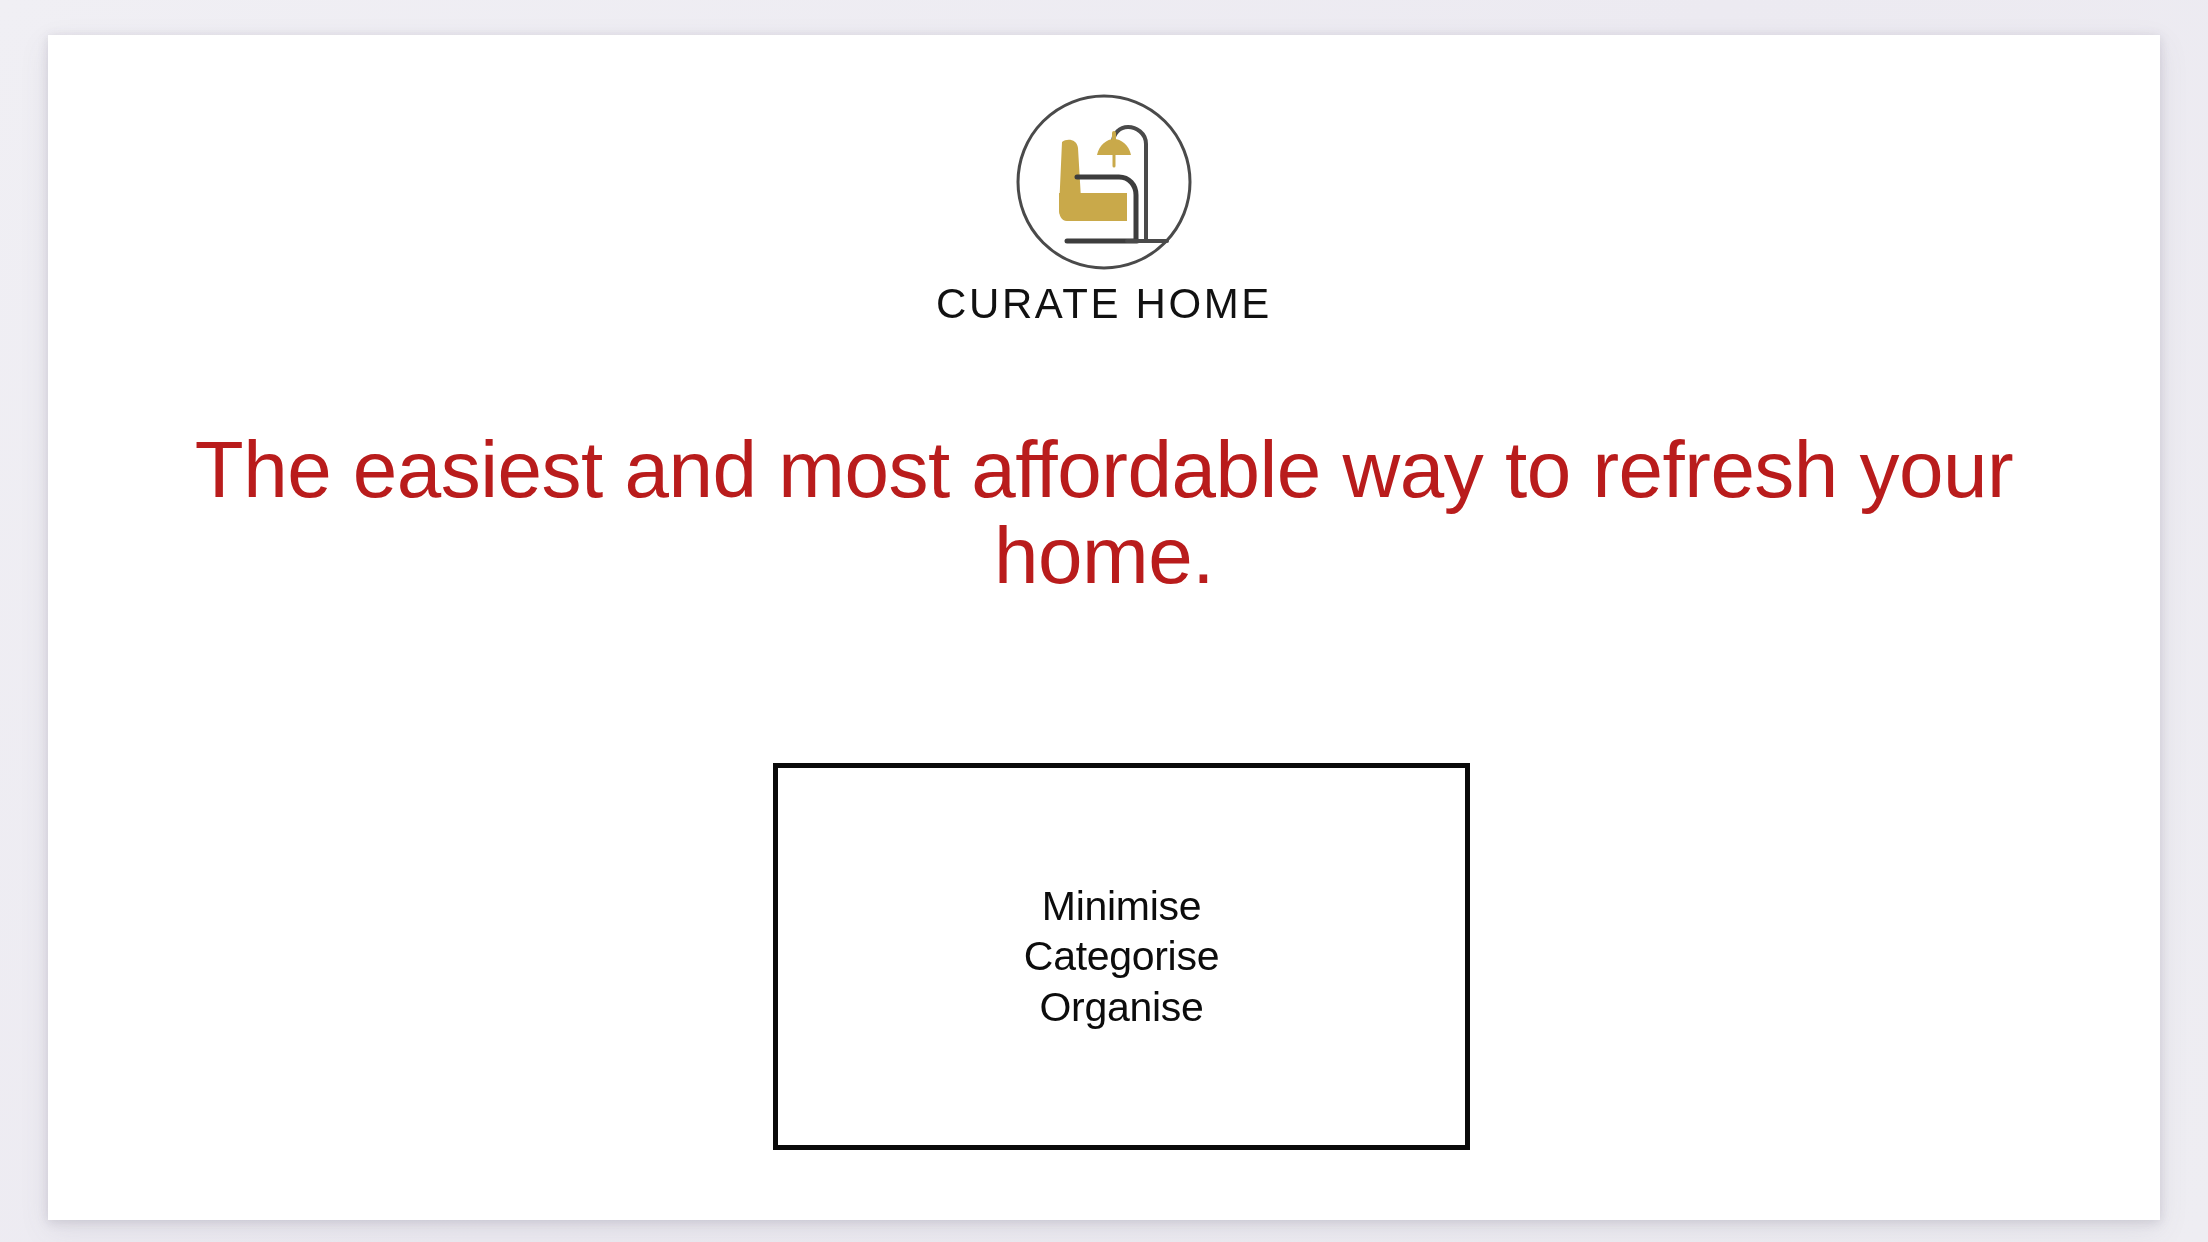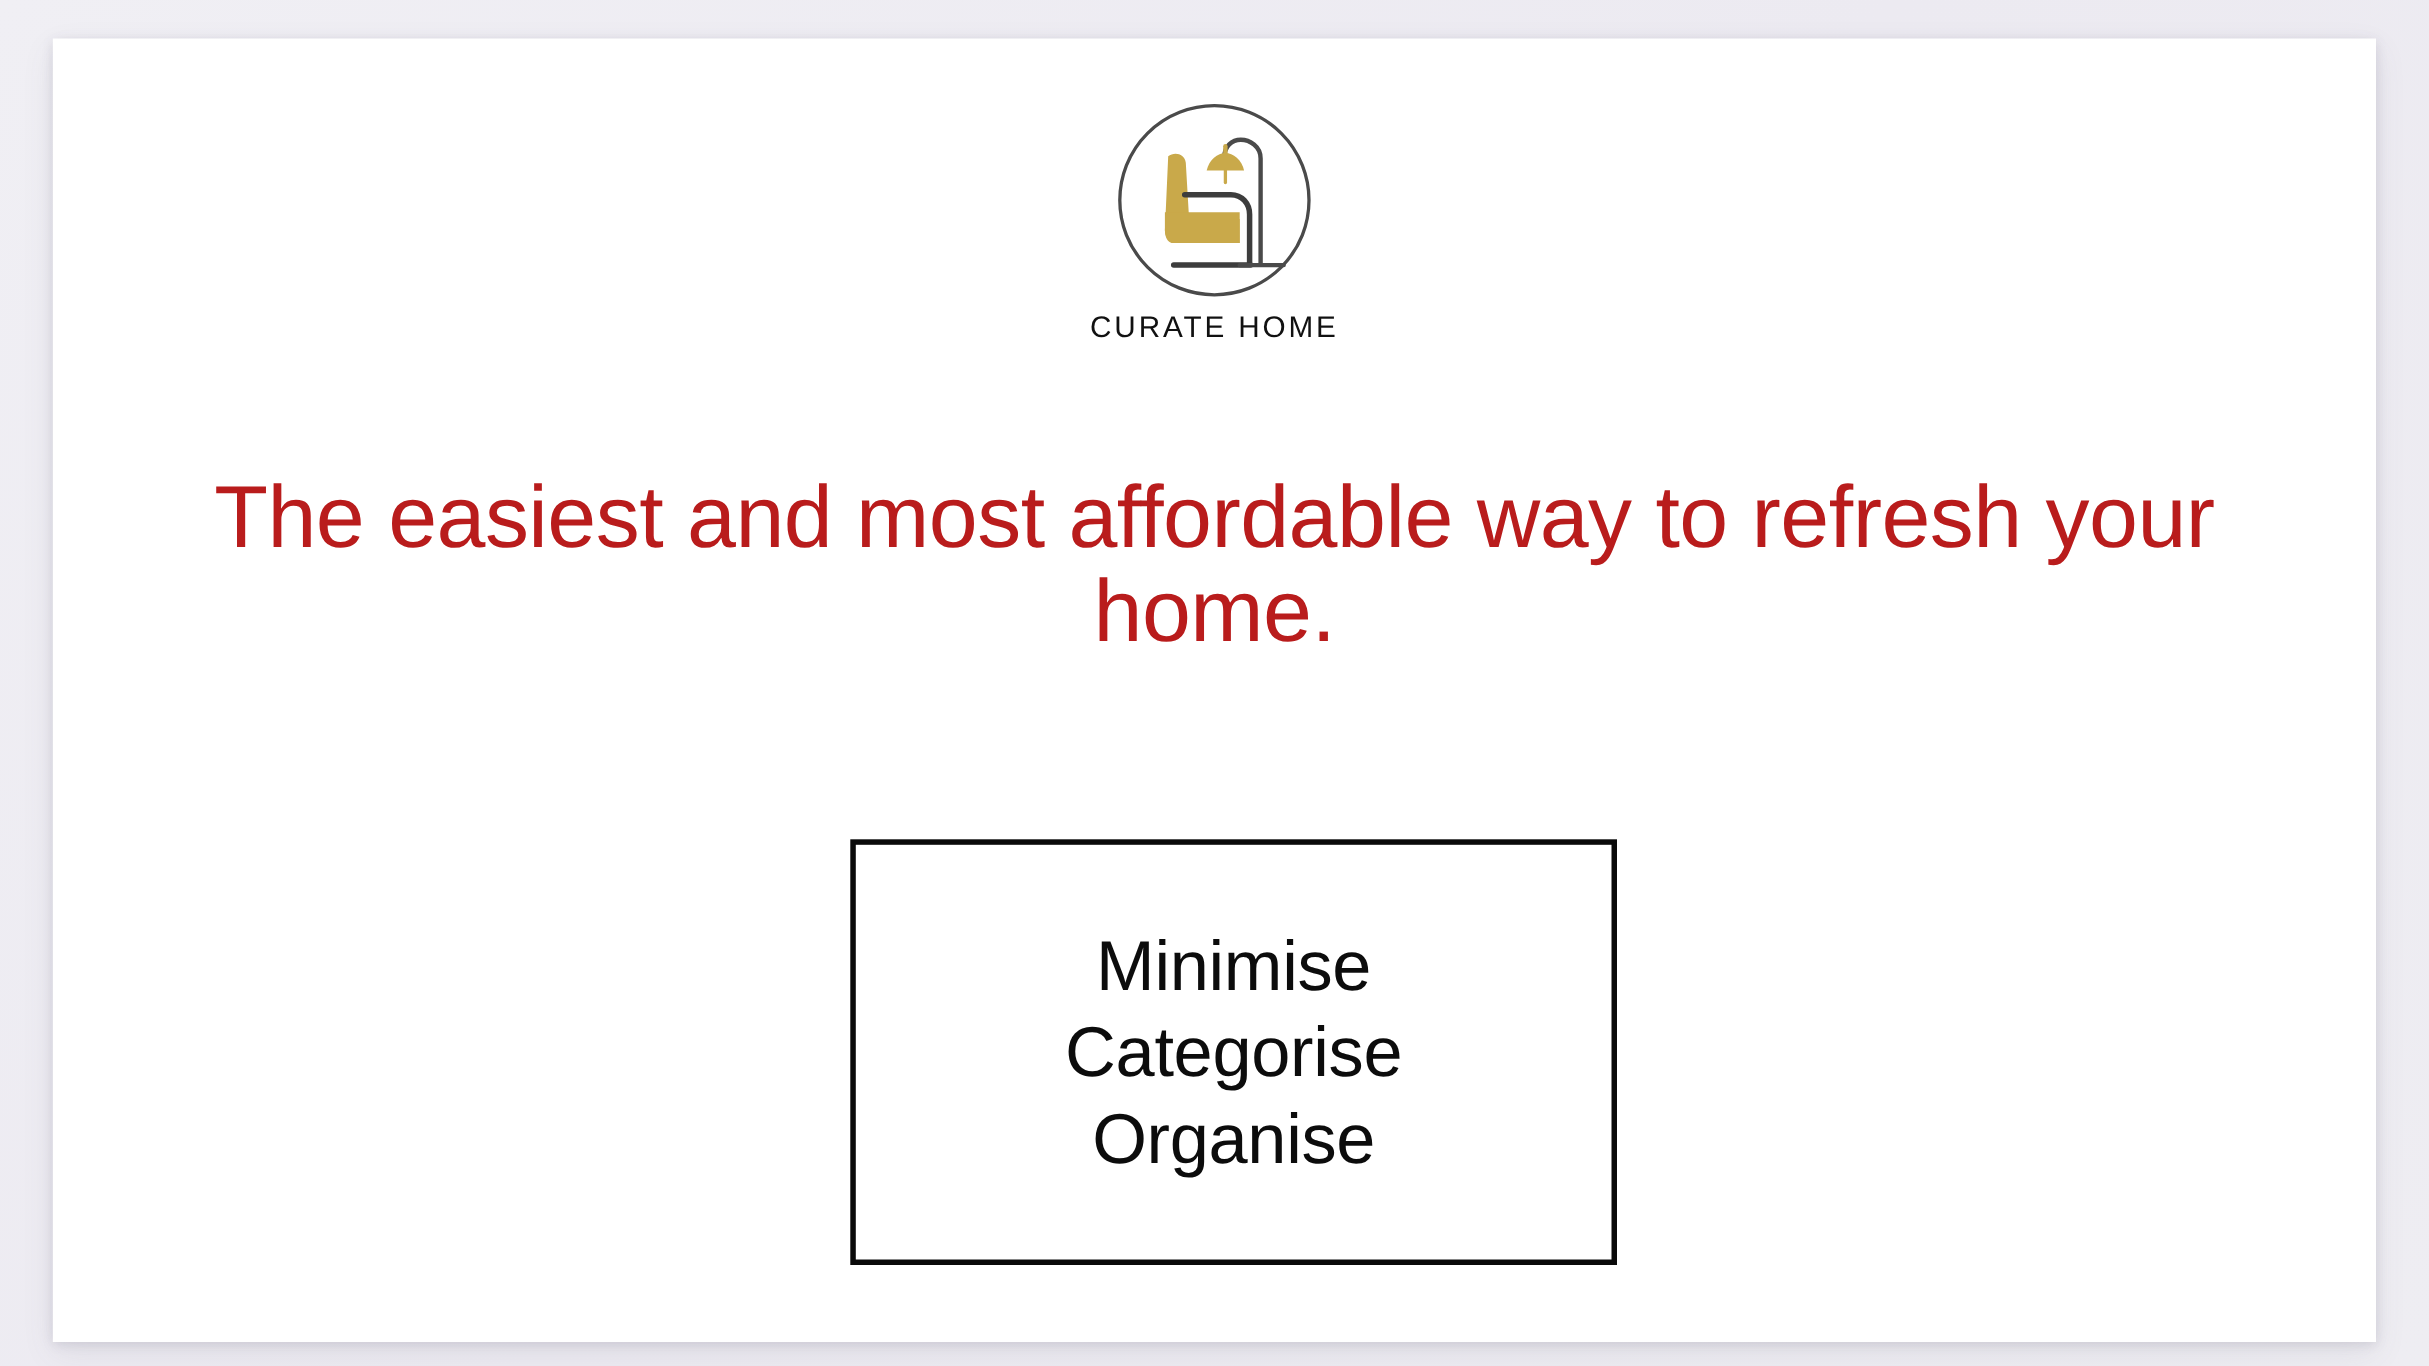--- a/index.html
+++ b/index.html
@@ -55,21 +55,21 @@
   .brand-mark {
     display: inline-block;
     width: 178px;
     height: 178px;
     line-height: 0;
   }
 
   .brand-wordmark {
     margin-top: 8px;
     font-family: "Liberation Sans", sans-serif;
-    font-size: 27px;
+    font-size: 42px;
     font-weight: 400;
     letter-spacing: 2.6px;
     color: #111111;
     line-height: 1;
     white-space: nowrap;
   }
 
   
   .headline {
     position: absolute;
@@ -97,21 +97,21 @@
     border: 5px solid #0a0a0a;
     background: #ffffff;
     display: flex;
     flex-direction: column;
     align-items: center;
     justify-content: center;
   }
 
   .list-box-item {
     font-family: "Liberation Sans", sans-serif;
-    font-size: 64px;
+    font-size: 41px;
     font-weight: 400;
     line-height: 1.22;
     letter-spacing: -0.3px;
     color: #0c0c0c;
     text-align: left;
     white-space: nowrap;
   }
 </style>
 </head>
 <body>

